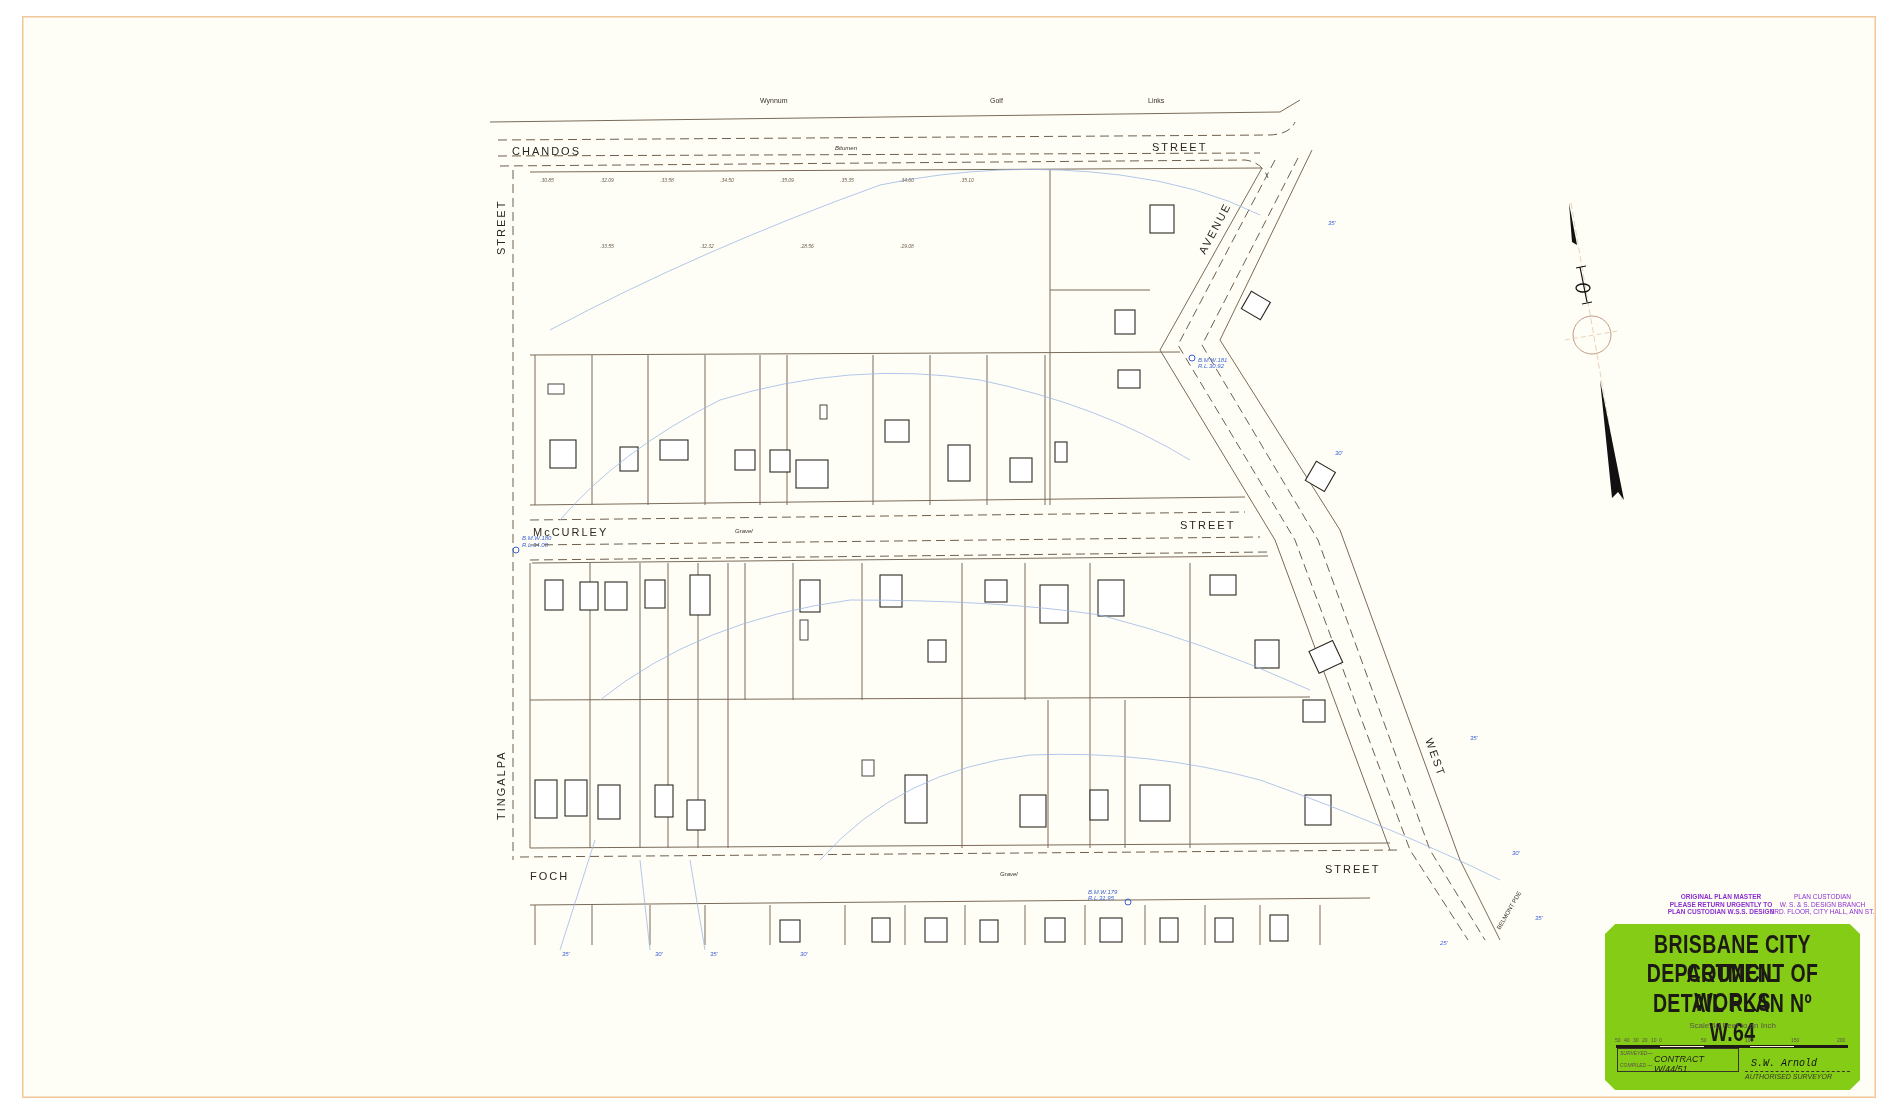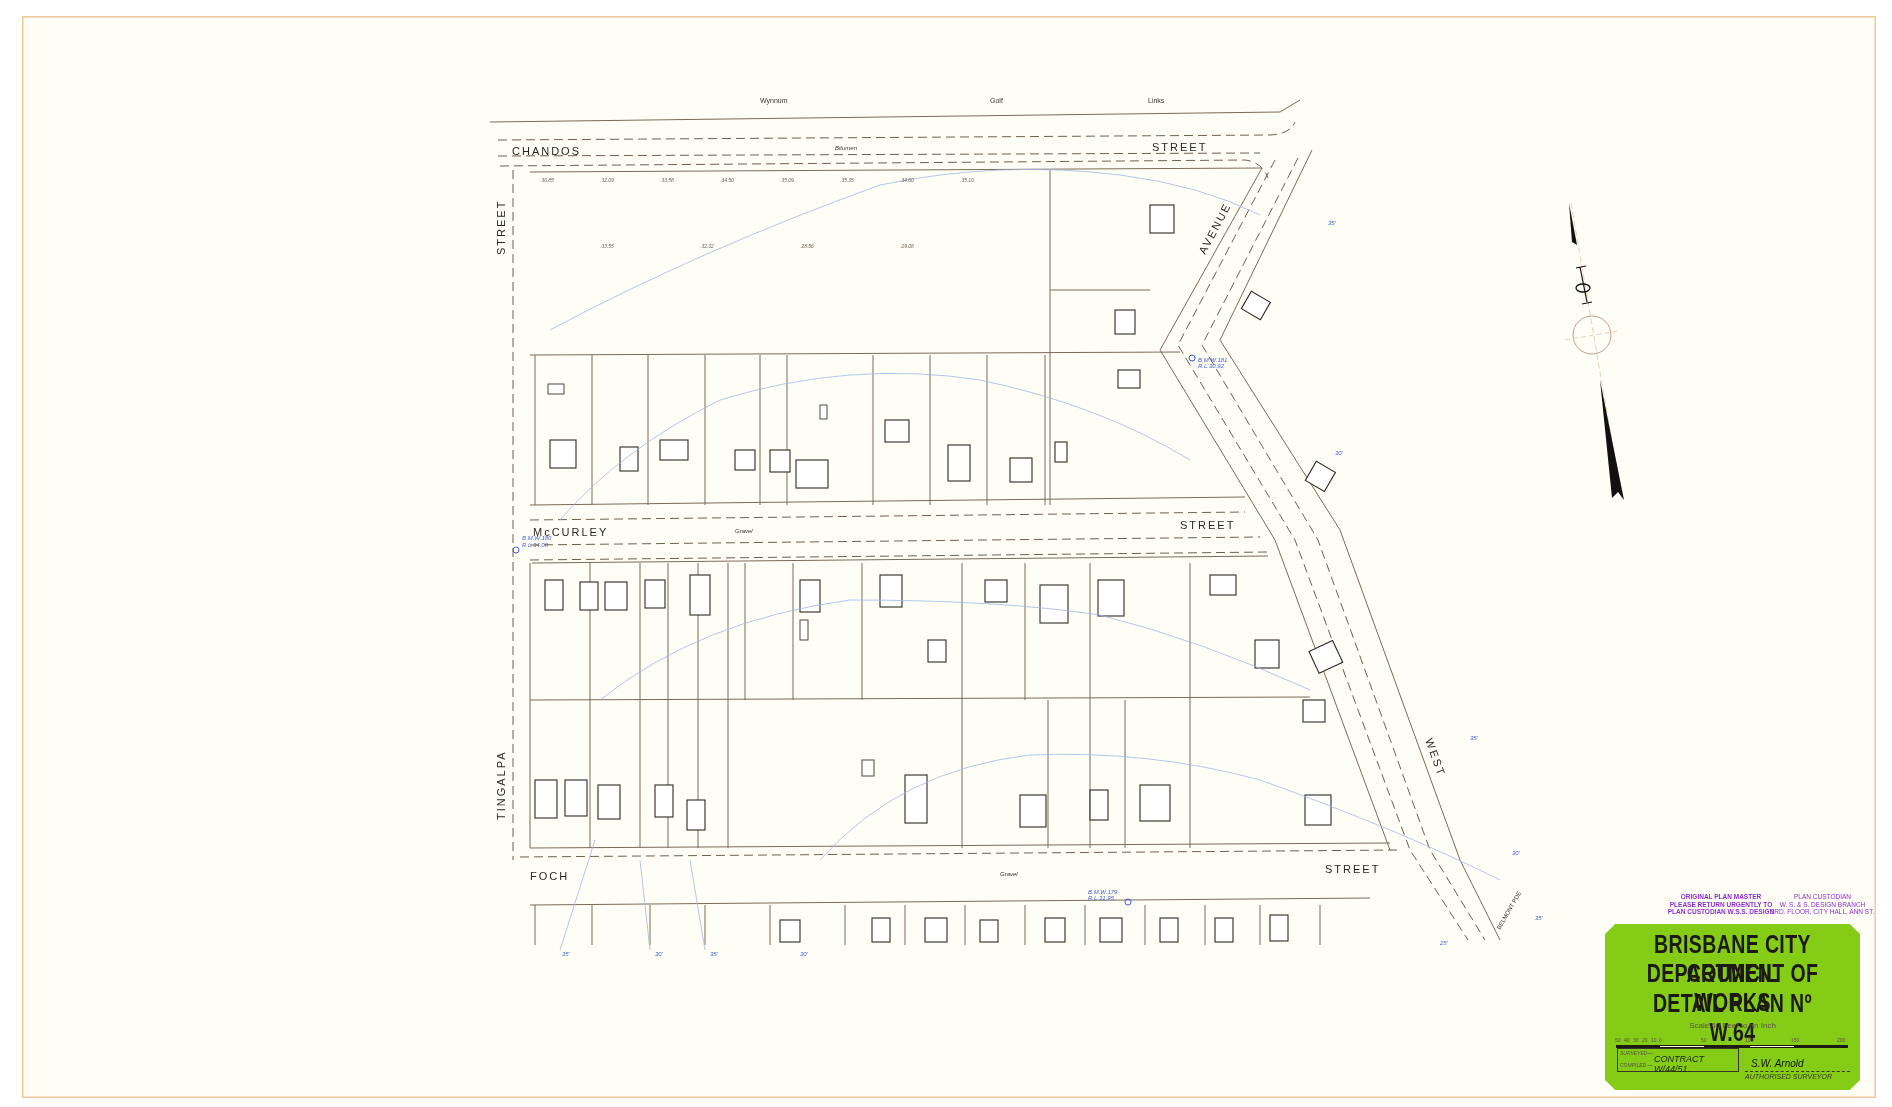--- a/index.html
+++ b/index.html
@@ -24,21 +24,21 @@
   #tb1{top:6px;font-size:25px;}
   #tb2{top:35px;font-size:25px;}
   #tb3{top:65px;font-size:25px;}
   #tb-scale{position:absolute;top:97px;left:0;width:100%;text-align:center;font-size:8px;color:#5b524a;}
   #tb-bar{position:absolute;left:10px;top:112px;width:236px;height:16px;}
   #tb-survey{position:absolute;left:12px;top:124px;width:120px;height:22px;border:1px solid #3a332a;}
   #tb-survey .s1{position:absolute;left:2px;top:1px;font-size:5px;color:#5b524a;font-style:italic;}
   #tb-survey .s2{position:absolute;left:2px;top:13px;font-size:5px;color:#5b524a;font-style:italic;}
   #tb-survey .s3{position:absolute;left:36px;top:5px;font-size:9px;color:#1d1a16;font-style:italic;}
   #tb-sign{position:absolute;left:140px;top:134px;width:105px;height:24px;}
-  #tb-sign .sig{position:absolute;left:6px;top:0;font-size:10px;font-style:italic;font-family:Liberation Sans, sans-serif;color:#111;}
+  #tb-sign .sig{position:absolute;left:6px;top:0;font-size:10px;font-style:italic;font-family:Liberation Mono, monospace;color:#111;}
   #tb-sign .line{position:absolute;left:0;top:13px;width:100%;border-top:1px dashed #3a332a;}
   #tb-sign .role{position:absolute;left:0;top:15px;font-size:7px;font-style:italic;color:#3a332a;}
 
   .stamp{position:absolute;color:#8a2fd0;font-size:6.5px;font-weight:bold;text-align:center;line-height:7.5px;
     font-family:"Liberation Sans",sans-serif;}
   #stamp1{left:1666px;top:893px;width:110px;}
   #stamp2{left:1765px;top:893px;width:115px;font-weight:normal;}
 </style>
 </head>
 <body>

